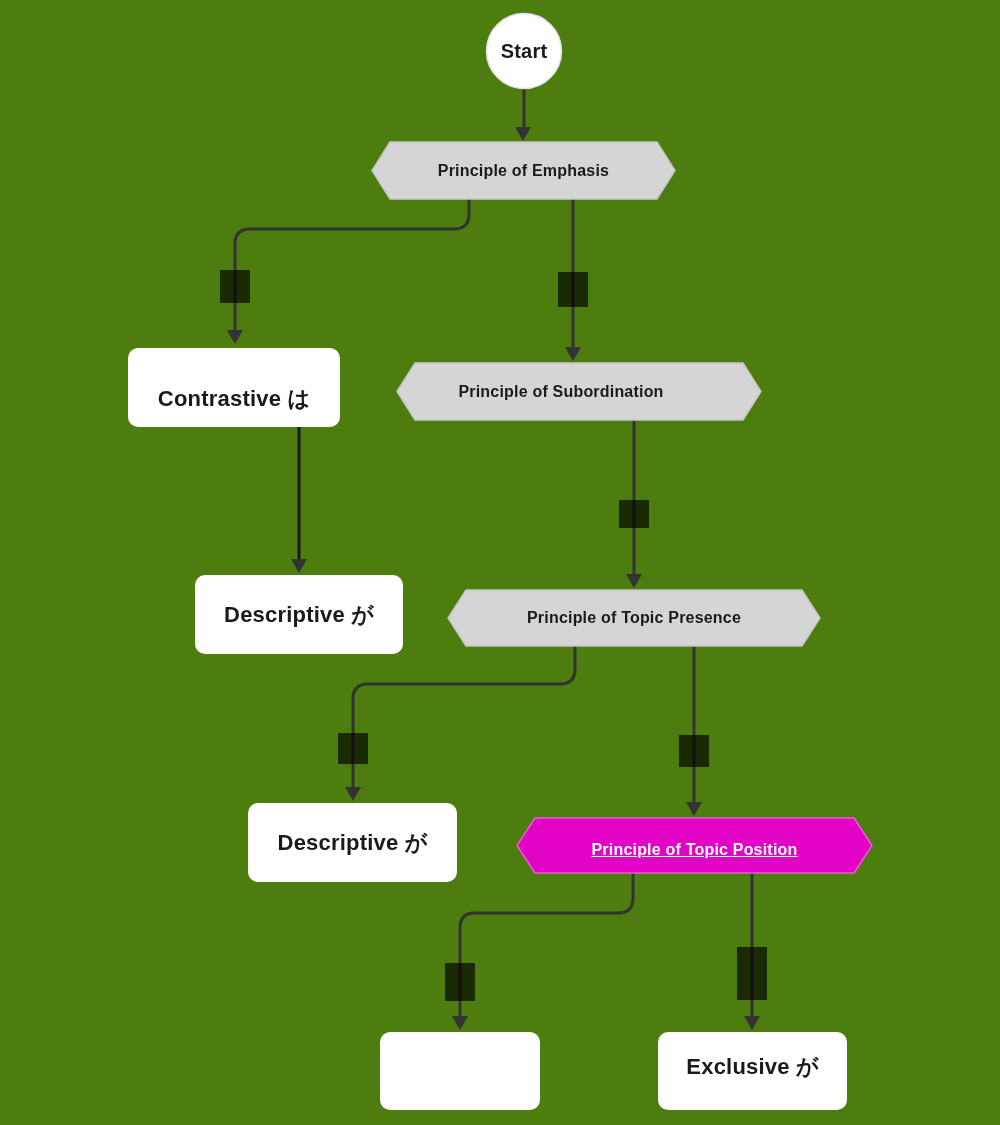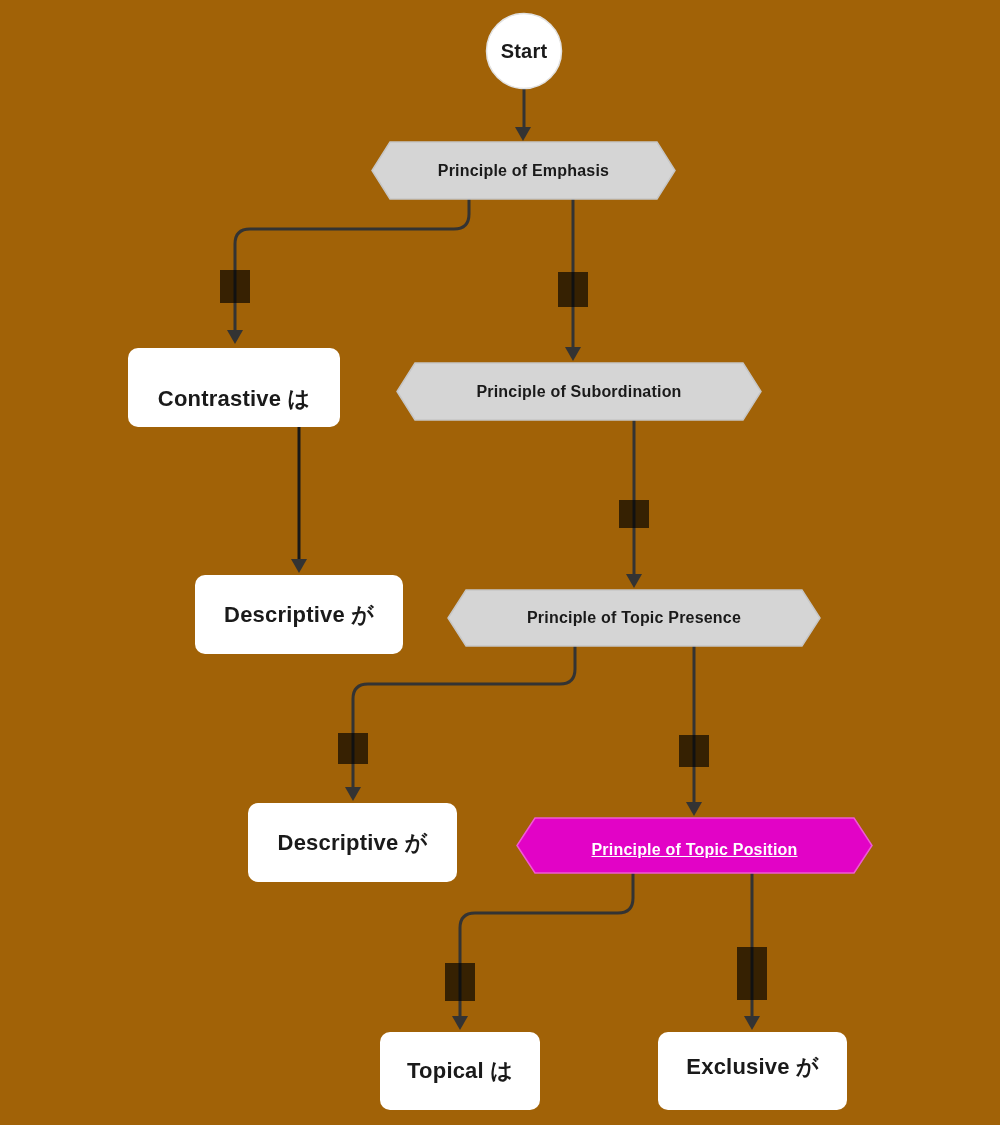--- a/index.html
+++ b/index.html
@@ -1,19 +1,19 @@
 <!DOCTYPE html>
 <html><head>
 <meta charset="utf-8">
 <style>
   html,body{margin:0;padding:0;background:#000;}
   .stage{
     position:relative;
     width:1000px;height:1125px;
-    background:#a16207;
+    background:#4d7c0f;
     font-family:"Liberation Sans","DejaVu Sans",sans-serif;
     overflow:hidden;
   }
   .edge-layer{position:absolute;left:0;top:0;}
   .node-label{
     position:absolute;
     display:flex;align-items:center;justify-content:center;
     text-align:center;
     font-weight:700;
     letter-spacing:0.2px;
@@ -95,27 +95,26 @@
 
     <rect x="658" y="1032" width="189" height="78" rx="10" fill="#ffffff"></rect>
   </svg>
 
   <div class="node-label start-label" style="left:486px;top:14px;width:76px;height:74px;">Start</div>
 
   <div class="node-label hex-label" style="left:372px;top:142px;width:303px;height:57px;">Principle of Emphasis</div>
 
   <div class="node-label box-label" style="left:128px;top:348px;width:212px;height:101px;">Contrastive は</div>
 
-  <div class="node-label hex-label" style="left:397px;top:363px;width:364px;height:57px;">Principle of Subordination</div>
+  <div class="node-label hex-label" style="left:379px;top:363px;width:364px;height:57px;">Principle of Subordination</div>
 
   <div class="node-label box-label" style="left:195px;top:575px;width:208px;height:79px;">Descriptive が</div>
 
   <div class="node-label hex-label" style="left:448px;top:590px;width:372px;height:56px;">Principle of Topic Presence</div>
 
   <div class="node-label box-label" style="left:248px;top:803px;width:209px;height:79px;">Descriptive が</div>
 
   <div class="node-label hex-label inverse" style="left:517px;top:818px;width:355px;height:64px;text-decoration:underline;">Principle of Topic Position</div>
 
-  <div class="node-label box-label" style="left:380px;top:1032px;width:160px;height:78px;">Topical は</div>
 
   <div class="node-label box-label" style="left:658px;top:1028px;width:189px;height:78px;">Exclusive が</div>
 
 </div>
 
 </body></html>

